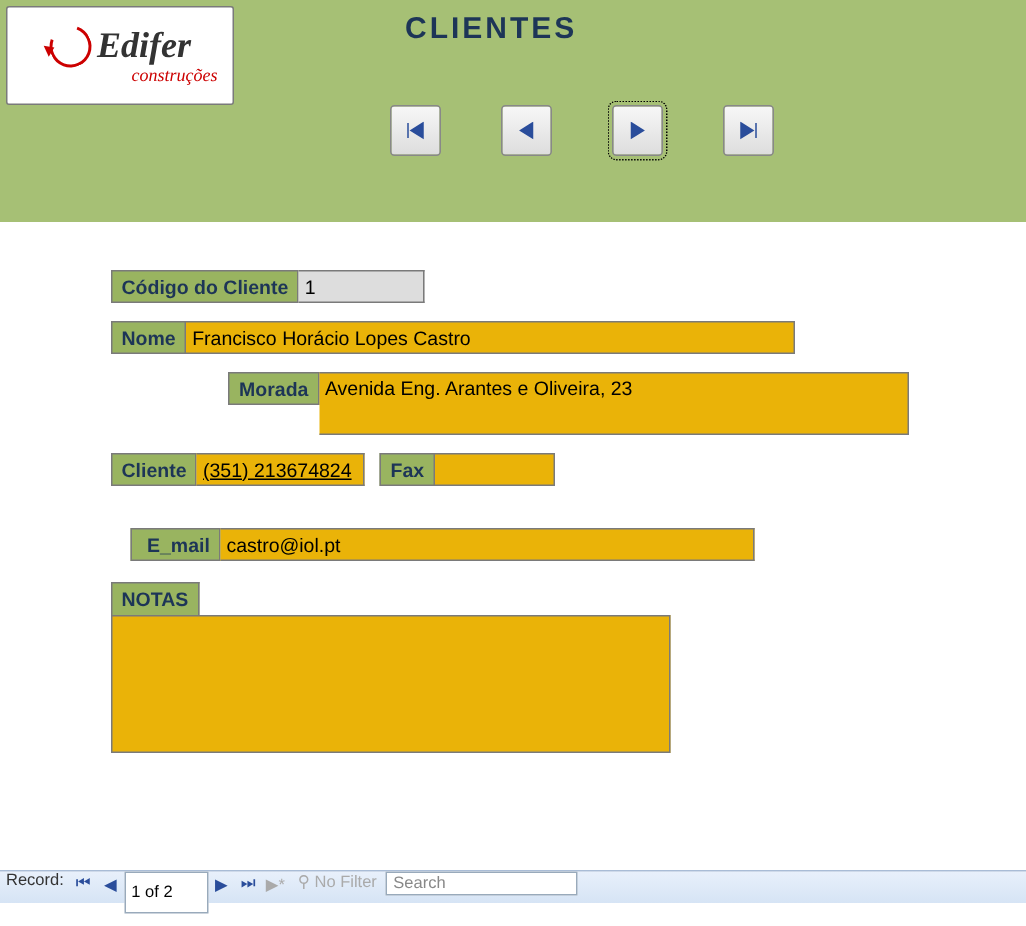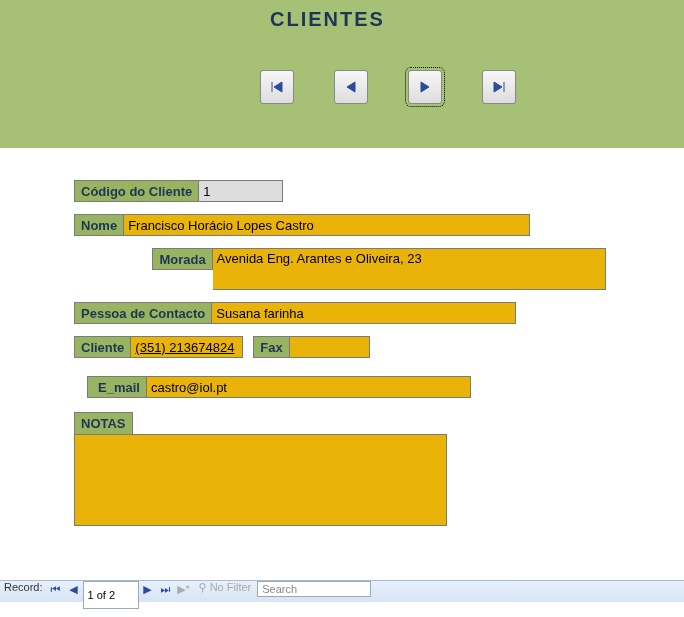--- a/index.html
+++ b/index.html
@@ -153,29 +153,36 @@
     cursor:pointer;
   }
   .status .ctrl.dis { color:#aaa; cursor:default; }
   .status input.recno {
     width: 56px; height: 28px;
     border: 1px solid #9ab; background:#fff;
     font-size: 11px; padding: 0 4px;
   }
   .status .nofilter { color:#aaa; margin: 0 6px; }
   .status input.search {
-    width: 114px; height: 16px;
+    width: 128px; height: 16px;
     border: 1px solid #9ab; background:#fff;
     font-size: 11px; padding: 0 4px; color:#888;
   }
 </style>
 </head>
 <body>
 
 <div class="header">
+  <div class="logo-box">
+    <div class="edifer">
+      <span class="swirl"></span>
+      <span>Edifer</span>
+    </div>
+    <div class="sub">construções</div>
+  </div>
   <div class="title">CLIENTES</div>
   <div class="nav-row">
     <div class="nav-btn">
       <svg width="14" height="14">
           <path d="M2 2 v10 M12 2 L4 7 L12 12 Z"></path>
         </svg>
     </div>
     <div class="nav-btn">
       <svg width="12" height="12">
           <path d="M10 1 L2 6 L10 11 Z"></path>
@@ -204,36 +211,32 @@
   <div class="row">
     <div class="lbl">Nome</div>
     <input class="fld" style="width: 406px;" value="Francisco Horácio Lopes Castro">
   </div>
 
   <div class="row" style="align-items:flex-start;justify-content:center;">
     <div class="lbl" style="height:22px;">Morada</div>
     <textarea class="fld" style="width: 393px; height: 42px;">Avenida Eng. Arantes e Oliveira, 23</textarea>
   </div>
 
-  <div class="row">
-    <div class="lbl">Pessoa de Contacto</div>
-    <input class="fld" style="width: 304px;" value="Susana farinha">
-  </div>
 
   <div class="row">
     <div class="lbl">Cliente</div>
     <input class="fld" style="width: 112px; text-decoration: underline;" value="(351) 213674824">
     <div style="width:10px;"></div>
     <div class="lbl" style="border-left:1px solid var(--border-gray);">Fax</div>
     <input class="fld" style="width: 80px;" value="">
   </div>
 
-  <div class="row" style="margin-top:18px;padding-left:13px;">
+  <div class="row" style="margin-top:28px;padding-left:13px;">
     <div class="lbl" style="padding-left:10px;">E_mail</div>
-    <input class="fld" style="width: 324px;" value="castro@iol.pt">
+    <input class="fld" style="width: 356px;" value="castro@iol.pt">
   </div>
 
   <div class="row" style="flex-direction:column;align-items:flex-start;margin-top:14px;">
     <div class="lbl" style="border-bottom:none;">NOTAS</div>
     <textarea class="fld" style="width: 373px; height: 92px; border-left: 1px solid var(--border-gray);"></textarea>
   </div>
 
 </div>
 
 <div class="status">

